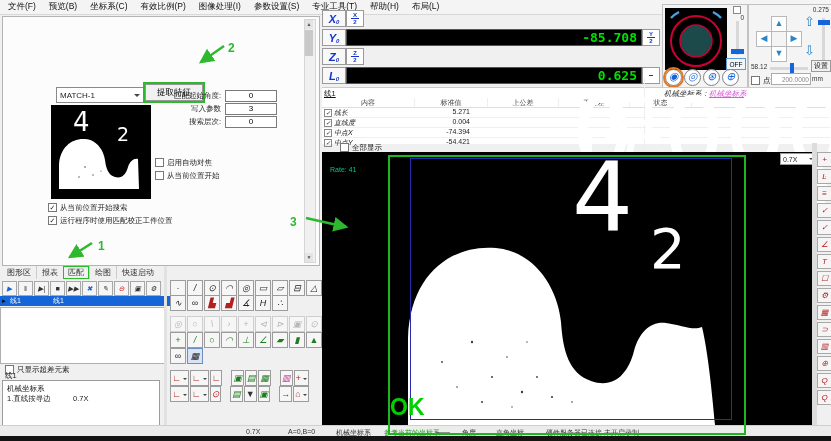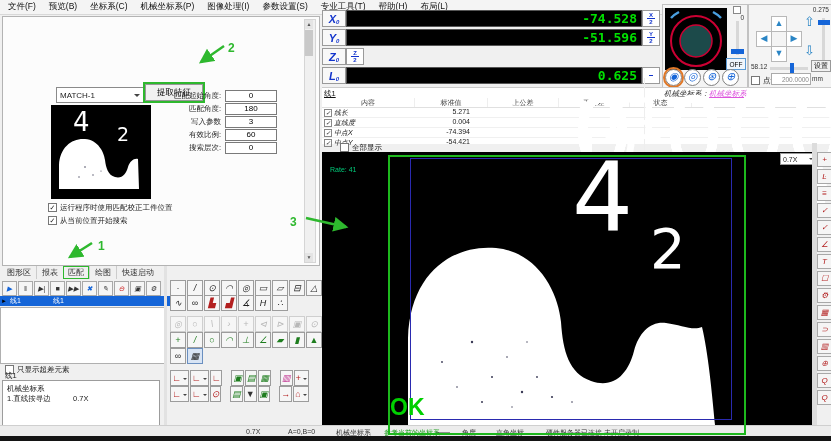--- a/index.html
+++ b/index.html
@@ -163,21 +163,21 @@
 </head>
 <body>
 
 <div id="app">
 
   <div class="menubar">
 
   <span>文件(F)</span>
       <span>预览(B)</span>
       <span>坐标系(C)</span>
-      <span>机械坐标系(P)</span>
+      <span>有效比例(P)</span>
       <span>图像处理(I)</span>
       <span>参数设置(S)</span>
       <span>专业工具(T)</span>
       <span>帮助(H)</span>
       <span>布局(L)</span>
     </div>
 
   <div class="left-panel">
     <div class="combo">
       <span>MATCH-1</span>
@@ -197,47 +197,50 @@
       <div class="d2">2</div>
     </div>
 
     <div class="fields">
 
     <div class="frow">
         <span class="flab">匹配起始角度:</span>
         <input type="text" value="0" style="">
       </div>
         <div class="frow">
-        <span class="flab">匹配角度:</span>
-        <input type="text" value="180" style="">
-      </div>
-        <div class="frow">
         <span class="flab">写入参数</span>
         <input type="text" value="3" style="">
-      </div>
-        <div class="frow">
-        <span class="flab">有效比例:</span>
-        <input type="text" value="60" style="">
       </div>
         <div class="frow">
         <span class="flab">搜索层次:</span>
         <input type="text" value="0" style="">
       </div>
       </div>
 
+    <div class="opt-cbs">
+
+    <label class="cbl">
+        <span class="cb"></span>
+        <span>启用自动对焦</span>
+      </label>
+        <label class="cbl">
+        <span class="cb"></span>
+        <span>从当前位置开始</span>
+      </label>
+      </div>
 
     <div class="run-cbs">
 
     <label class="cbl on">
         <span class="cb"></span>
-        <span>运行程序时使用匹配校正工件位置</span>
+        <span>从当前位置开始搜索</span>
       </label>
         <label class="cbl on">
         <span class="cb"></span>
-        <span>从当前位置开始搜索</span>
+        <span>运行程序时使用匹配校正工件位置</span>
       </label>
       </div>
 
     <div class="vsb">
       <div class="sarr sup">▲</div>
       <div class="thumb"></div>
       <div class="sarr sdn">▼</div>
     </div>
   </div>
 
@@ -499,32 +502,31 @@
       </span>
     </div>
 
   <div class="dro">
 
   <div class="dro-row">
       <div class="dro-label">
           <i>X</i>
           <sub>0</sub>
         </div>
-      <div class="dro-val">-74.528</div>
       <div class="dro-half">
         <span class="t">X</span>
         <span>2</span>
       </div>
     </div>
       <div class="dro-row">
       <div class="dro-label">
           <i>Y</i>
           <sub>0</sub>
         </div>
-      <div class="dro-val">-51.596</div>
+      <div class="dro-val">-85.708</div>
       <div class="dro-half">
         <span class="t">Y</span>
         <span>2</span>
       </div>
     </div>
       <div class="dro-row">
       <div class="dro-label">
           <i>Z</i>
           <sub>0</sub>
         </div>

